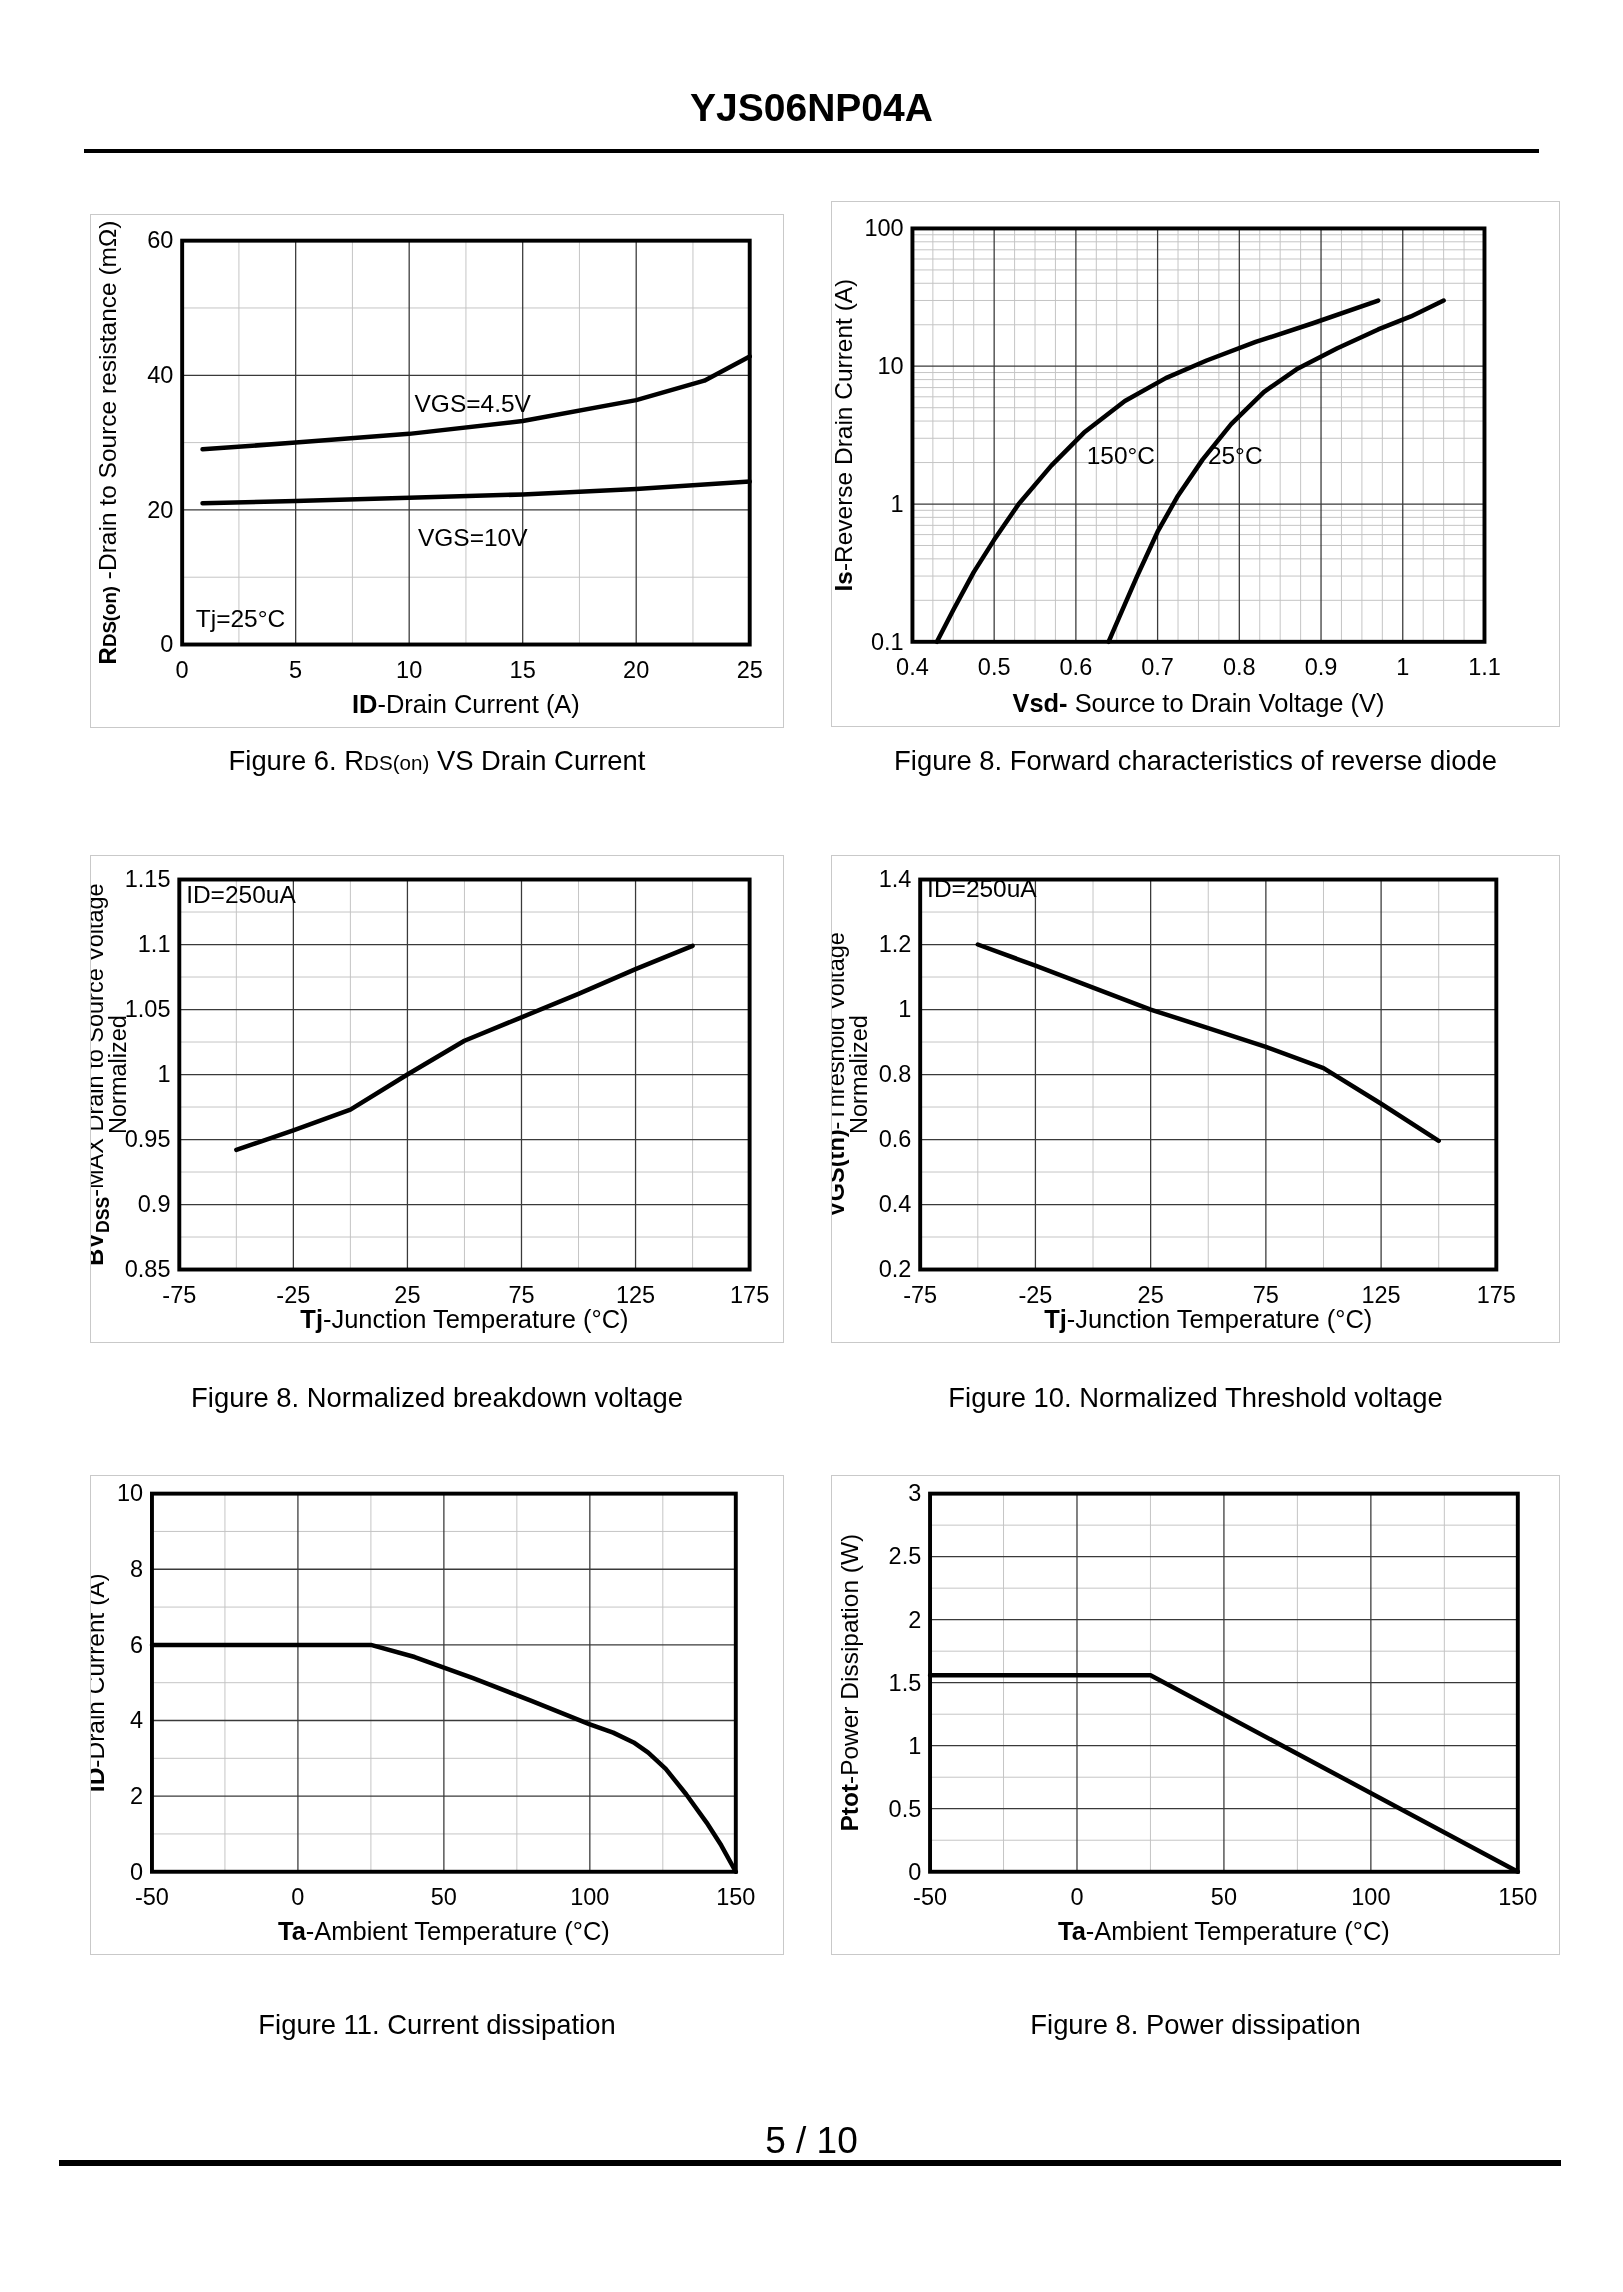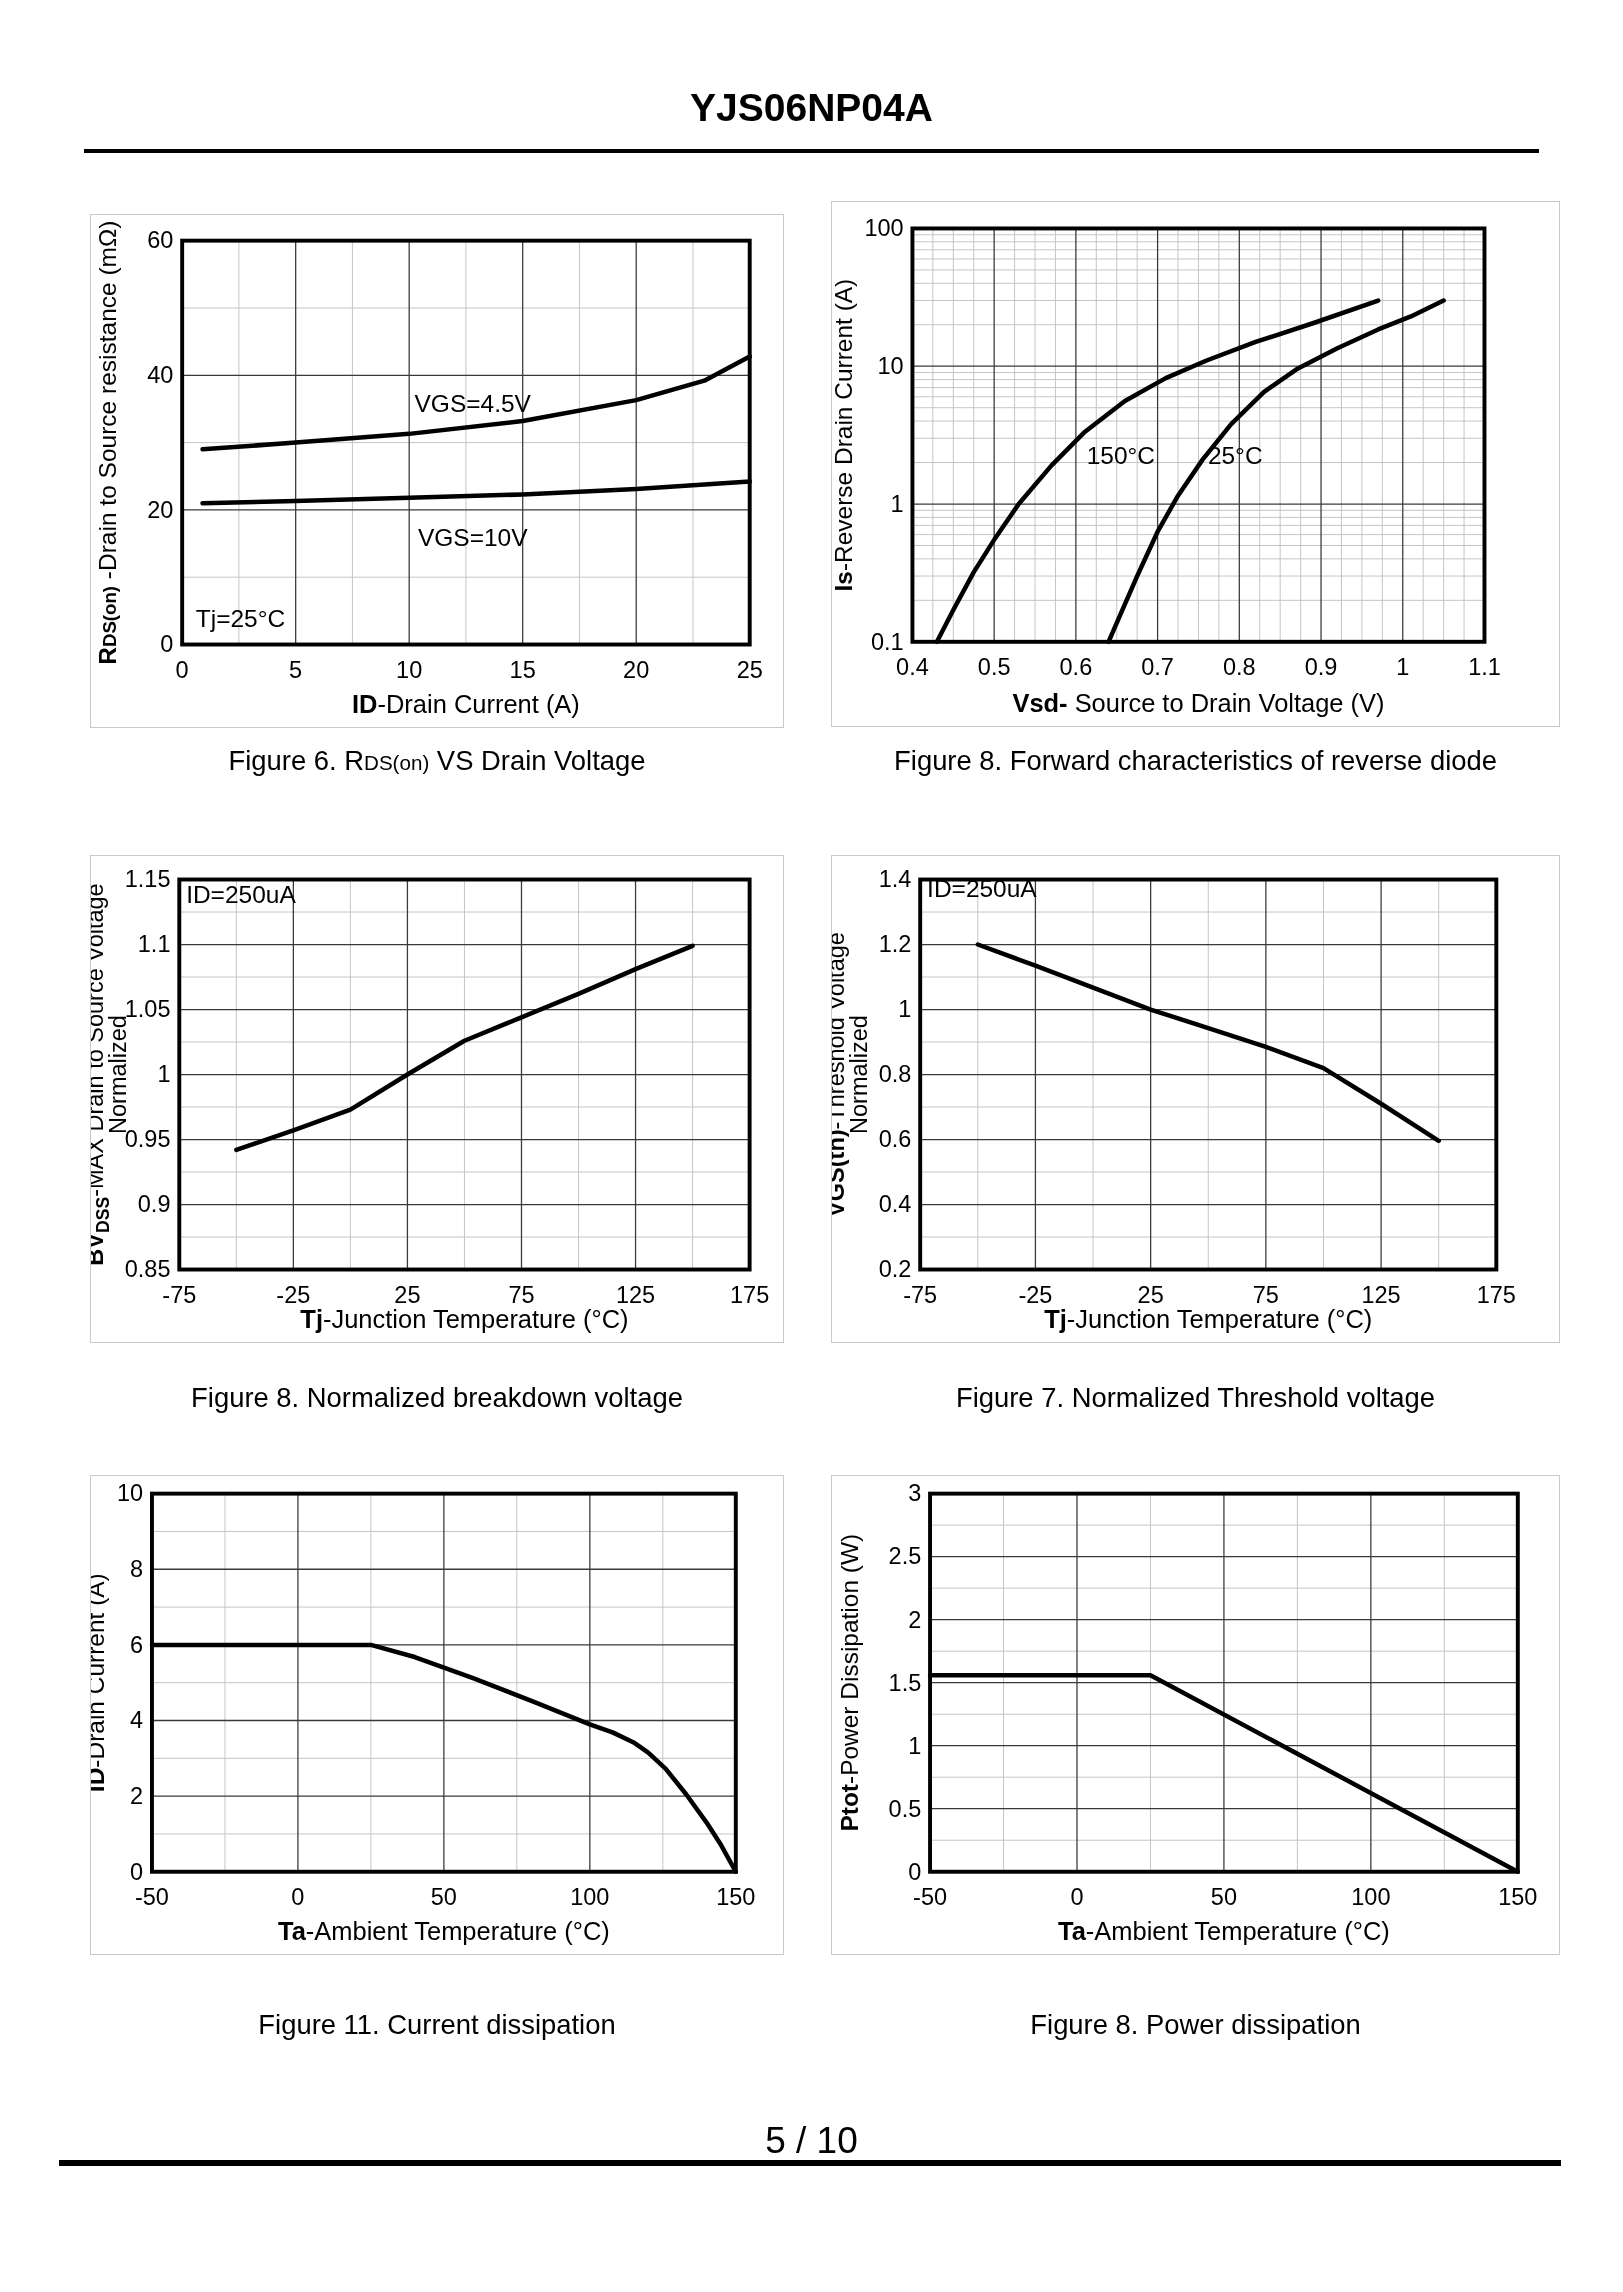--- a/index.html
+++ b/index.html
@@ -141,21 +141,21 @@
         <text x="415.7142857142857" y="483" text-anchor="middle" font-size="24">0.8</text>
         <text x="499.1428571428571" y="483" text-anchor="middle" font-size="24">0.9</text>
         <text x="582.5714285714284" y="483" text-anchor="middle" font-size="24">1</text>
         <text x="666" y="483" text-anchor="middle" font-size="24">1.1</text>
         <text transform="translate(20,238) rotate(-90)" text-anchor="middle" font-size="25"><tspan font-weight="bold">Is</tspan><tspan>-Reverse  Drain Current  (A)</tspan></text>
         <text x="374" y="521" text-anchor="middle" font-size="26"><tspan font-weight="bold">Vsd-</tspan><tspan> Source to Drain Voltage (V)</tspan></text>
         <text x="294.74285714285713" y="267.53513133500576" text-anchor="middle" font-size="25">150°C</text>
         <text x="411.54285714285714" y="267.53513133500576" text-anchor="middle" font-size="25">25°C</text>
       </svg>
   </div>
-  <div class="caption cap-1"><span>Figure 6.  </span><span>R</span><span class="small">DS(on)</span><span> VS Drain Voltage</span></div>
+  <div class="caption cap-1"><span>Figure 6.  </span><span>R</span><span class="small">DS(on)</span><span> VS Drain Current</span></div>
   <div class="caption cap-2"><span>Figure 8.  Forward characteristics of reverse diode</span></div>
 
   <div class="panel panel-3">
     <svg width="694" height="488" viewBox="0 0 708 498">
         <line x1="148.2" y1="24" x2="148.2" y2="422" stroke="#c4c4c4" stroke-width="1"></line>
         <line x1="264.6" y1="24" x2="264.6" y2="422" stroke="#c4c4c4" stroke-width="1"></line>
         <line x1="381" y1="24" x2="381" y2="422" stroke="#c4c4c4" stroke-width="1"></line>
         <line x1="497.4" y1="24" x2="497.4" y2="422" stroke="#c4c4c4" stroke-width="1"></line>
         <line x1="613.8000000000001" y1="24" x2="613.8000000000001" y2="422" stroke="#c4c4c4" stroke-width="1"></line>
         <line x1="90" y1="388.83333333333326" x2="672" y2="388.83333333333326" stroke="#c4c4c4" stroke-width="1"></line>
@@ -231,21 +231,21 @@
         <text x="442.8" y="456" text-anchor="middle" font-size="24">75</text>
         <text x="560.4000000000001" y="456" text-anchor="middle" font-size="24">125</text>
         <text x="678" y="456" text-anchor="middle" font-size="24">175</text>
         <text transform="translate(12,223) rotate(-90)" text-anchor="middle" font-size="24"><tspan font-weight="bold">VGS(th)</tspan><tspan>-Threshold  Voltage</tspan></text>
         <text transform="translate(36,223) rotate(-90)" text-anchor="middle" font-size="24"><tspan>Normalized</tspan></text>
         <text x="384" y="482" text-anchor="middle" font-size="26"><tspan font-weight="bold">Tj</tspan><tspan>-Junction  Temperature  (°C)</tspan></text>
         <text x="97.056" y="42.241666666666646" text-anchor="start" font-size="25">ID=250uA</text>
       </svg>
   </div>
   <div class="caption cap-3"><span>Figure 8.  Normalized breakdown voltage</span></div>
-  <div class="caption cap-4"><span>Figure 7.  Normalized Threshold voltage</span></div>
+  <div class="caption cap-4"><span>Figure 10.  Normalized Threshold voltage</span></div>
 
   <div class="panel panel-5">
     <svg width="694" height="480" viewBox="0 0 708 490">
         <line x1="136.5" y1="18" x2="136.5" y2="404" stroke="#c4c4c4" stroke-width="1"></line>
         <line x1="285.5" y1="18" x2="285.5" y2="404" stroke="#c4c4c4" stroke-width="1"></line>
         <line x1="434.5" y1="18" x2="434.5" y2="404" stroke="#c4c4c4" stroke-width="1"></line>
         <line x1="583.5" y1="18" x2="583.5" y2="404" stroke="#c4c4c4" stroke-width="1"></line>
         <line x1="62" y1="365.40000000000003" x2="658" y2="365.40000000000003" stroke="#c4c4c4" stroke-width="1"></line>
         <line x1="62" y1="288.2" x2="658" y2="288.2" stroke="#c4c4c4" stroke-width="1"></line>
         <line x1="62" y1="211" x2="658" y2="211" stroke="#c4c4c4" stroke-width="1"></line>

